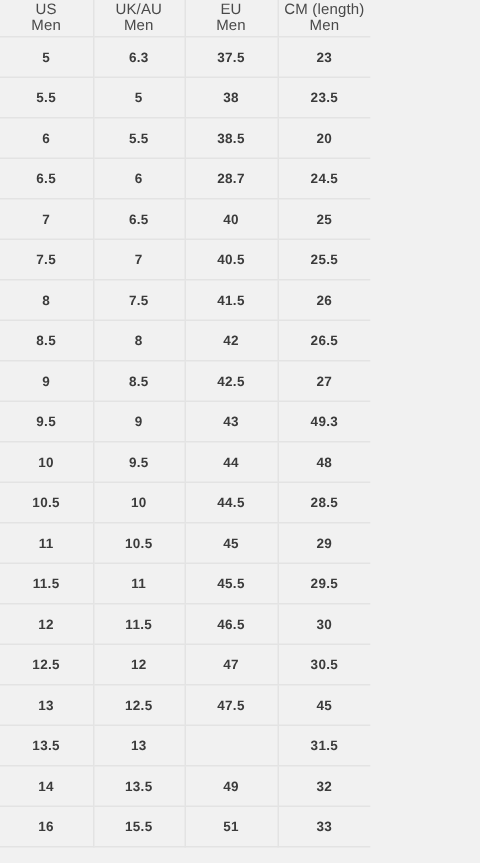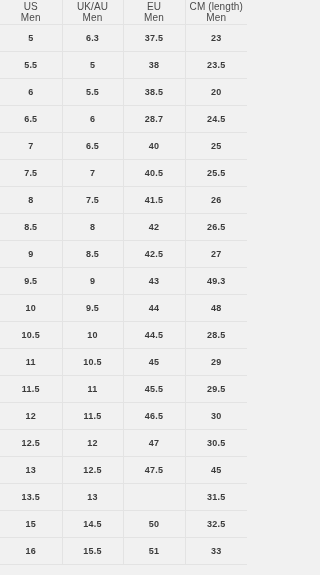--- a/index.html
+++ b/index.html
@@ -210,24 +210,24 @@
           <td>47.5</td>
           <td>45</td>
         </tr>
         <tr>
           <td>13.5</td>
           <td>13</td>
           <td></td>
           <td>31.5</td>
         </tr>
         <tr>
-          <td>15</td>
-          <td>14.5</td>
-          <td>50</td>
-          <td>32.5</td>
+          <td>14</td>
+          <td>13.5</td>
+          <td>49</td>
+          <td>32</td>
         </tr>
         <tr>
           <td>16</td>
           <td>15.5</td>
           <td>51</td>
           <td>33</td>
         </tr>
       </tbody>
   </table>
 </div>

